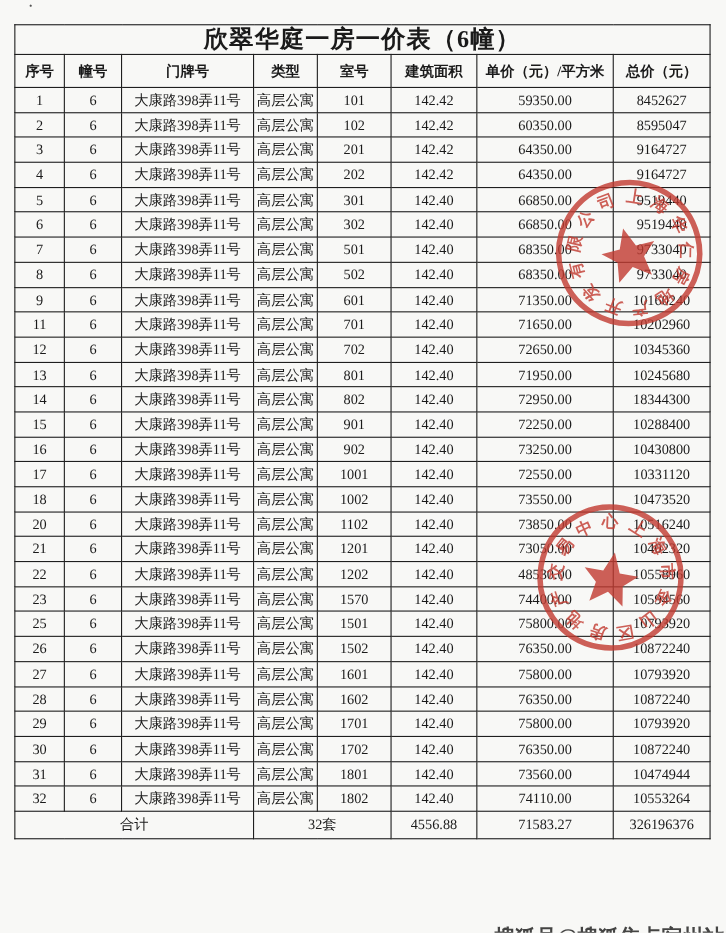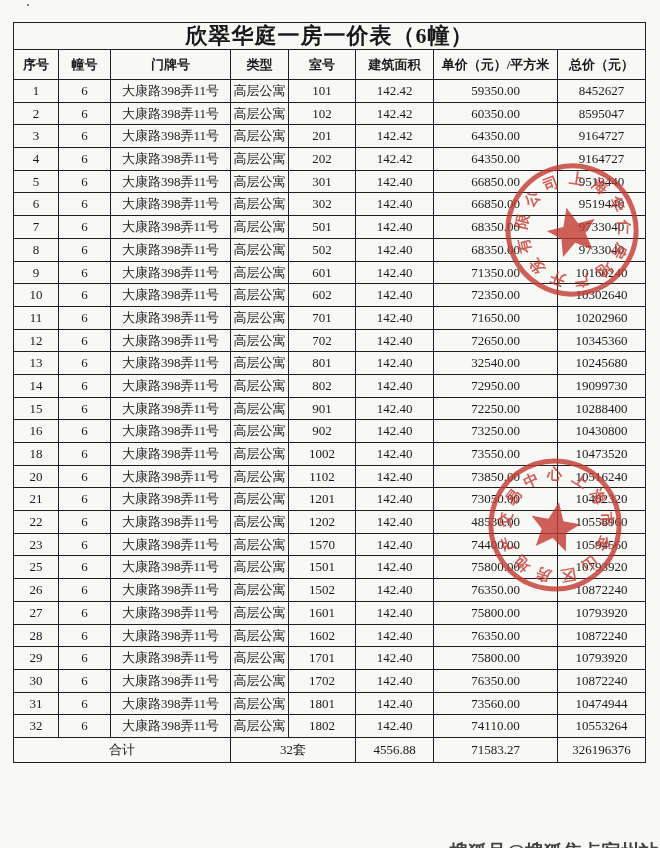--- a/index.html
+++ b/index.html
@@ -164,30 +164,20 @@
           <td>9</td>
           <td>6</td>
           <td>大康路398弄11号</td>
           <td>高层公寓</td>
           <td>601</td>
           <td>142.40</td>
           <td>71350.00</td>
           <td>10160240</td>
         </tr>
         <tr>
-          <td>10</td>
-          <td>6</td>
-          <td>大康路398弄11号</td>
-          <td>高层公寓</td>
-          <td>602</td>
-          <td>142.40</td>
-          <td>72350.00</td>
-          <td>10302640</td>
-        </tr>
-        <tr>
           <td>11</td>
           <td>6</td>
           <td>大康路398弄11号</td>
           <td>高层公寓</td>
           <td>701</td>
           <td>142.40</td>
           <td>71650.00</td>
           <td>10202960</td>
         </tr>
         <tr>
@@ -200,52 +190,62 @@
           <td>72650.00</td>
           <td>10345360</td>
         </tr>
         <tr>
           <td>13</td>
           <td>6</td>
           <td>大康路398弄11号</td>
           <td>高层公寓</td>
           <td>801</td>
           <td>142.40</td>
-          <td>32540.00</td>
+          <td>71950.00</td>
           <td>10245680</td>
         </tr>
         <tr>
           <td>14</td>
           <td>6</td>
           <td>大康路398弄11号</td>
           <td>高层公寓</td>
           <td>802</td>
           <td>142.40</td>
           <td>72950.00</td>
-          <td>19099730</td>
+          <td>18344300</td>
         </tr>
         <tr>
           <td>15</td>
           <td>6</td>
           <td>大康路398弄11号</td>
           <td>高层公寓</td>
           <td>901</td>
           <td>142.40</td>
           <td>72250.00</td>
           <td>10288400</td>
         </tr>
         <tr>
           <td>16</td>
           <td>6</td>
           <td>大康路398弄11号</td>
           <td>高层公寓</td>
           <td>902</td>
           <td>142.40</td>
           <td>73250.00</td>
           <td>10430800</td>
+        </tr>
+        <tr>
+          <td>17</td>
+          <td>6</td>
+          <td>大康路398弄11号</td>
+          <td>高层公寓</td>
+          <td>1001</td>
+          <td>142.40</td>
+          <td>72550.00</td>
+          <td>10331120</td>
         </tr>
         <tr>
           <td>18</td>
           <td>6</td>
           <td>大康路398弄11号</td>
           <td>高层公寓</td>
           <td>1002</td>
           <td>142.40</td>
           <td>73550.00</td>
           <td>10473520</td>

